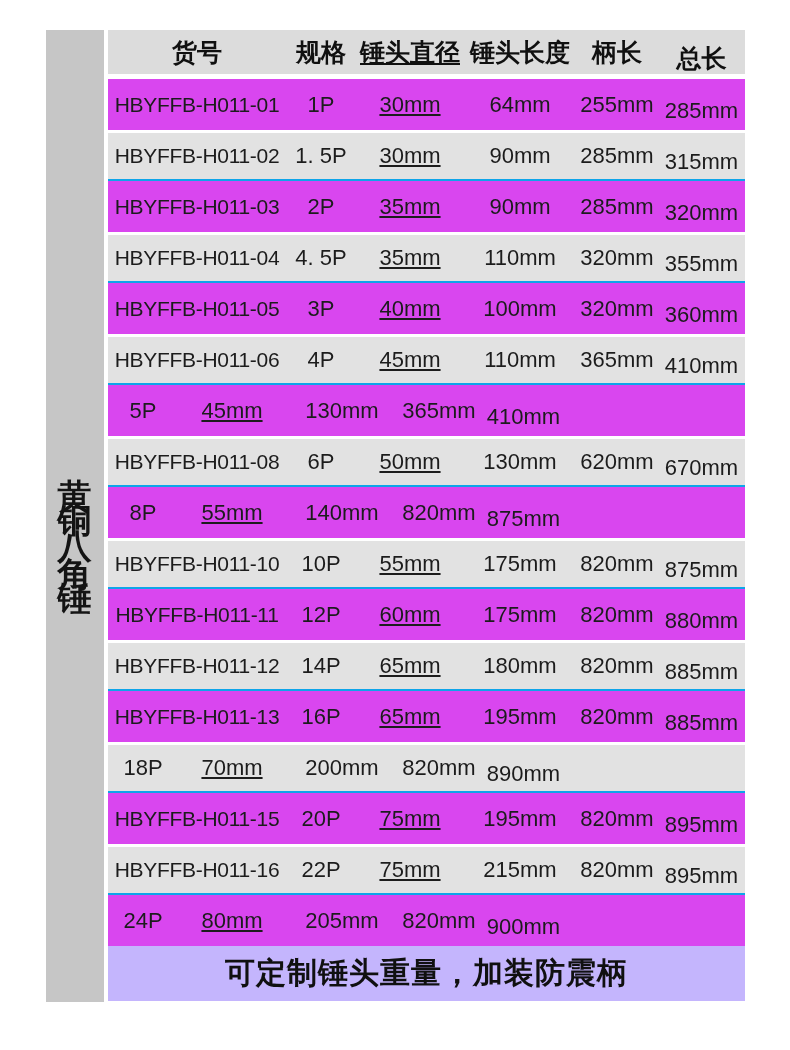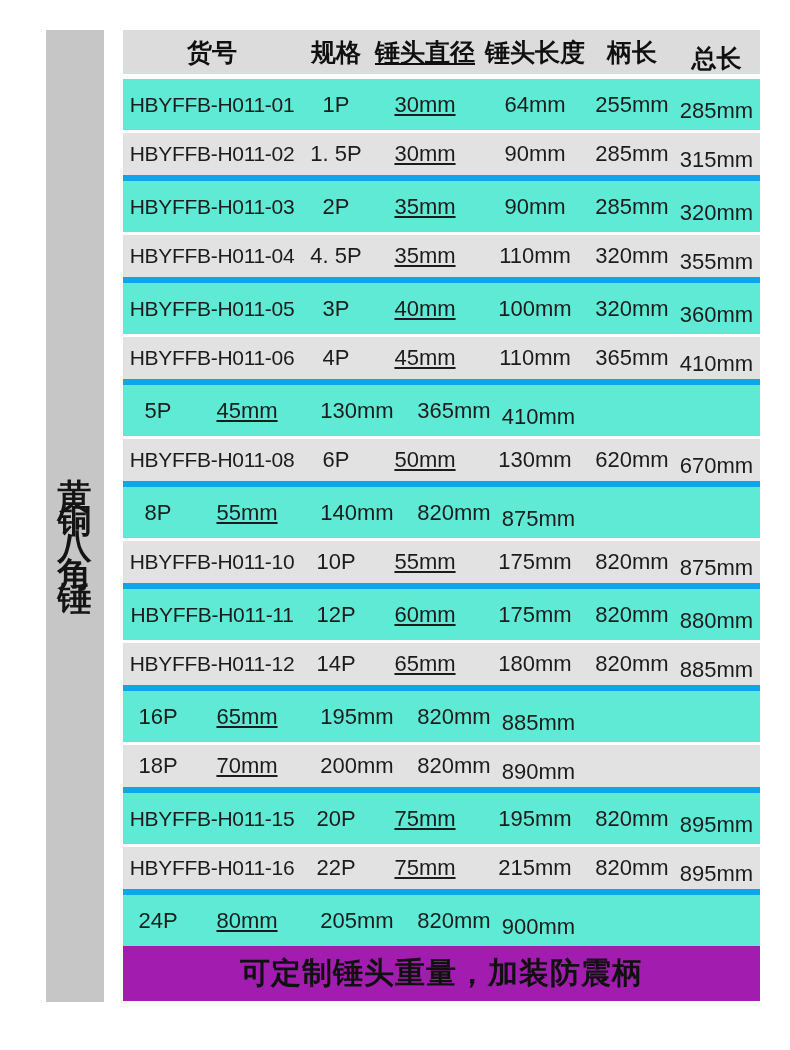--- a/index.html
+++ b/index.html
@@ -29,21 +29,21 @@
     text-orientation: upright;
     font-size: 34px;
     font-weight: bold;
     letter-spacing: 26px;
     color: #141414;
     line-height: 58px;
   }
   
   .spec-table {
     position: absolute;
-    left: 123px;
+    left: 108px;
     top: 30px;
     width: 637px;
   }
   .thead {
     display: flex;
     height: 44px;
     background: #dcdcdc;
     margin-bottom: 5px;
     align-items: center;
   }
@@ -53,43 +53,43 @@
     color: #101010;
     text-align: center;
     flex: none;
   }
   .row {
     display: flex;
     align-items: center;
     height: 51px;
     box-sizing: border-box;
   }
-  .row-light { background: #5eead4; }
+  .row-light { background: #d946ef; }
   .row-gray  {
     background: #e2e2e2;
     border-top: 3px solid #ffffff;
-    border-bottom: 6px solid #0ea5e9;
+    border-bottom: 2px solid #0ea5e9;
   }
   .td {
     font-size: 22px;
     color: #1c1c1c;
     text-align: center;
     flex: none;
     white-space: nowrap;
   }
   .td.c0 { font-size: 21px; letter-spacing: -0.3px; }
   .c0 { width: 178px; }
   .c1 { width: 70px; }
   .c2 { width: 108px; text-decoration: underline; }
   .c3 { width: 112px; }
   .c4 { width: 82px; }
   .c5 { width: 87px; margin-top: 12px; }
   .tfoot {
     height: 55px;
-    background: #a21caf;
+    background: #c4b5fd;
     display: flex;
     align-items: center;
     justify-content: center;
   }
   .footer-note {
     font-size: 30px;
     font-weight: bold;
     color: #101010;
     letter-spacing: 1px;
   }
@@ -215,20 +215,21 @@
   <div class="row row-gray">
     <div class="td c0">HBYFFB-H011-12</div>
     <div class="td c1">14P</div>
     <div class="td c2">65mm</div>
     <div class="td c3">180mm</div>
     <div class="td c4">820mm</div>
     <div class="td c5">885mm</div>
   </div>
 
   <div class="row row-light">
+    <div class="td c0">HBYFFB-H011-13</div>
     <div class="td c1">16P</div>
     <div class="td c2">65mm</div>
     <div class="td c3">195mm</div>
     <div class="td c4">820mm</div>
     <div class="td c5">885mm</div>
   </div>
 
   <div class="row row-gray">
     <div class="td c1">18P</div>
     <div class="td c2">70mm</div>

